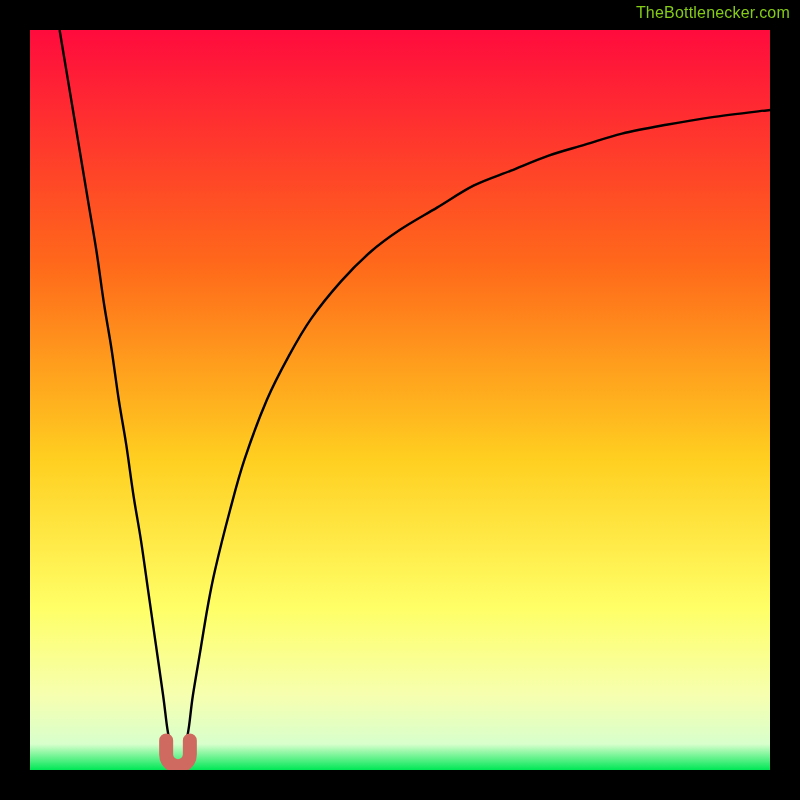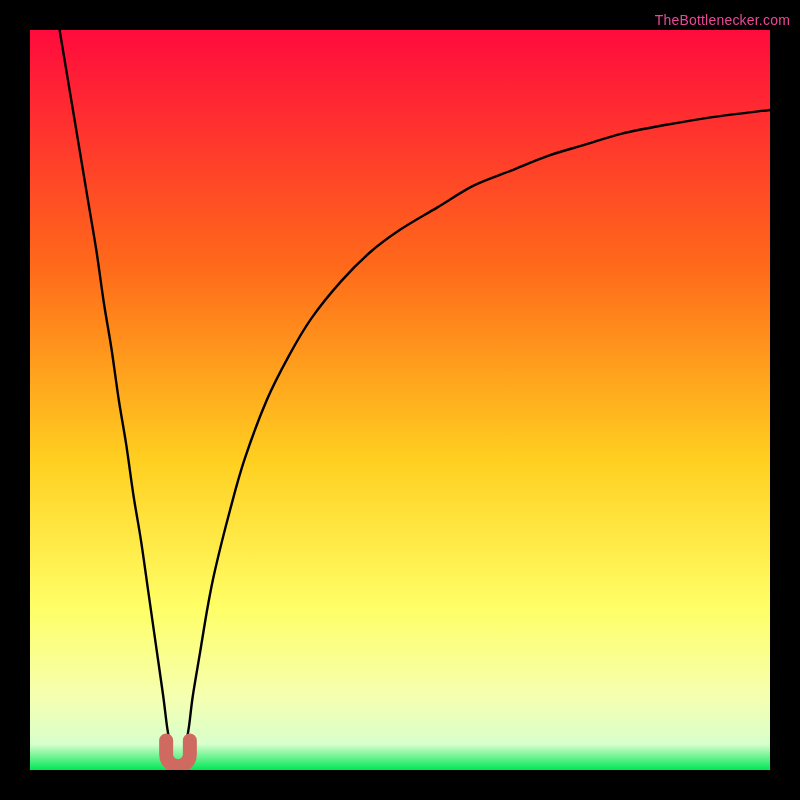--- a/index.html
+++ b/index.html
@@ -25,24 +25,24 @@
     height: 740px;
     overflow: hidden;
   }
   .plot svg {
     display: block;
     width: 740px;
     height: 740px;
   }
   .watermark {
     position: absolute;
-    top: 12px;
+    top: 4px;
     right: 10px;
-    color: #ec4899;
-    font-size: 14px;
+    color: #84cc16;
+    font-size: 16px;
     letter-spacing: 0.2px;
     font-weight: 400;
   }
 </style>
 </head>
 <body>
 
 <div class="frame">
 
   <div class="watermark">TheBottlenecker.com</div>

